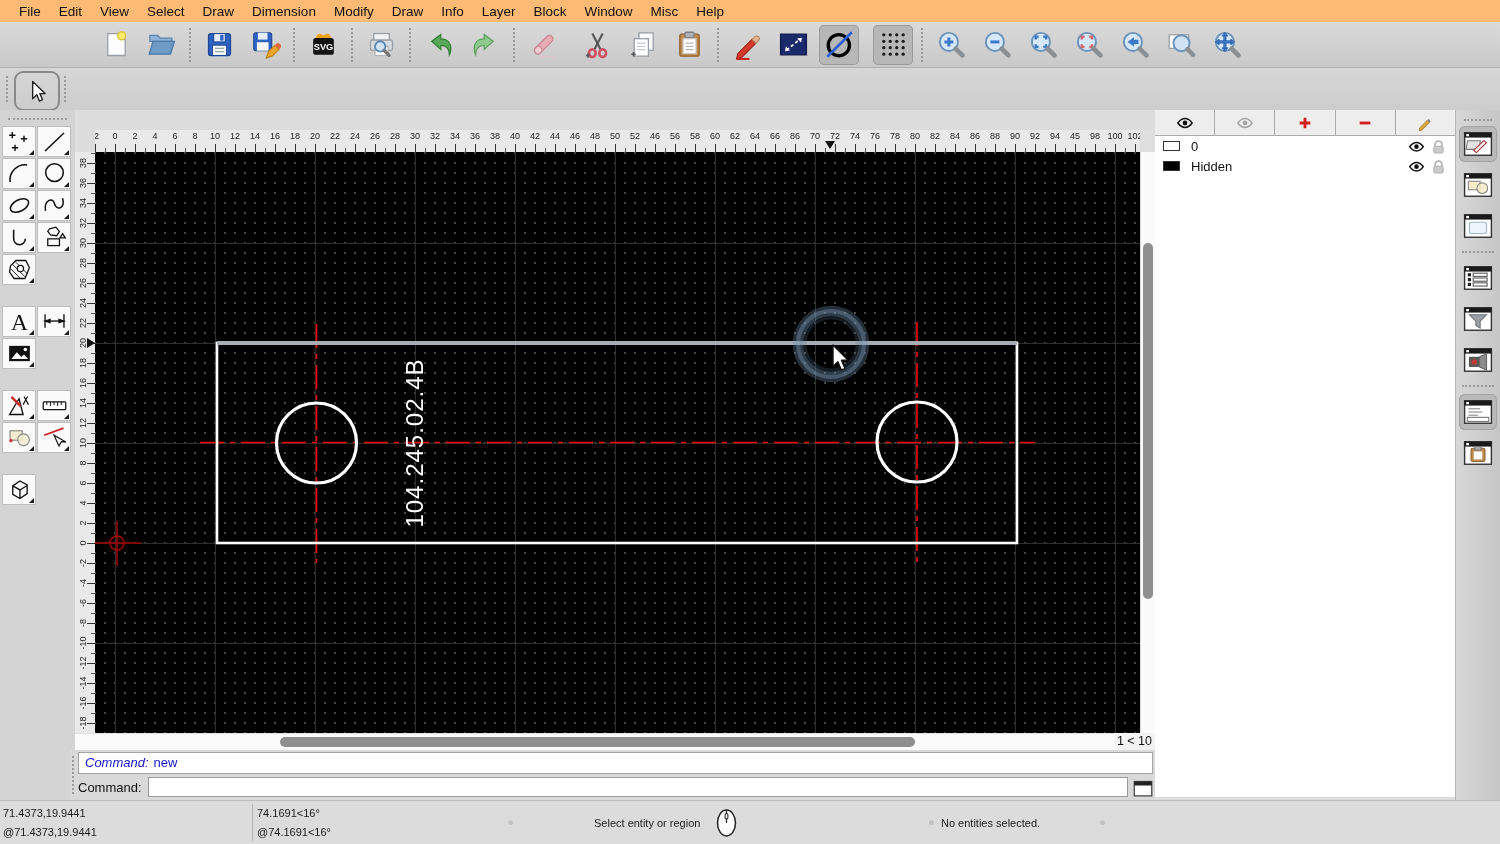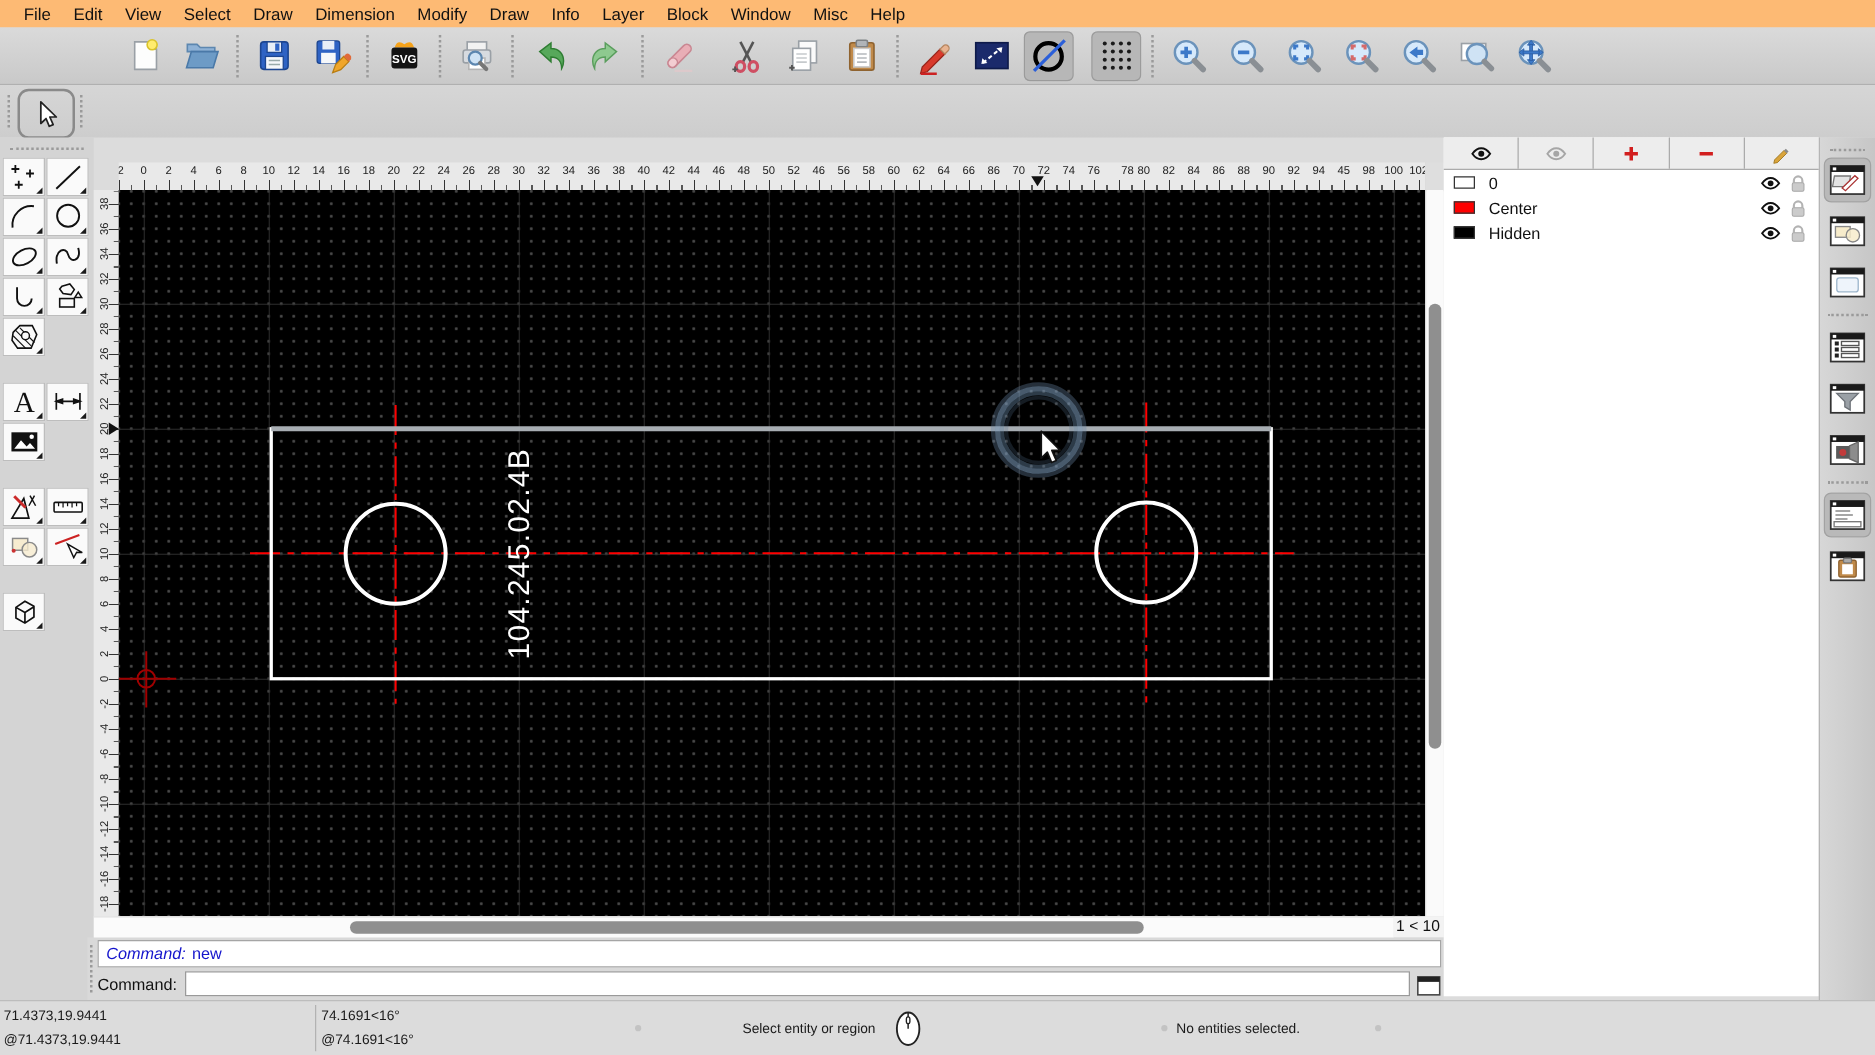--- a/index.html
+++ b/index.html
@@ -550,21 +550,21 @@
       <div class="hlabel" style="left: 600px;">58</div>
       <div class="hlabel" style="left: 620px;">60</div>
       <div class="hlabel" style="left: 640px;">62</div>
       <div class="hlabel" style="left: 660px;">64</div>
       <div class="hlabel" style="left: 680px;">66</div>
       <div class="hlabel" style="left: 700px;">86</div>
       <div class="hlabel" style="left: 720px;">70</div>
       <div class="hlabel" style="left: 740px;">72</div>
       <div class="hlabel" style="left: 760px;">74</div>
       <div class="hlabel" style="left: 780px;">76</div>
-      <div class="hlabel" style="left: 800px; text-align: right;">78</div>
+      <div class="hlabel" style="left: 800px;">78</div>
       <div class="hlabel" style="left: 820px;">80</div>
       <div class="hlabel" style="left: 840px;">82</div>
       <div class="hlabel" style="left: 860px;">84</div>
       <div class="hlabel" style="left: 880px; text-align: center;">86</div>
       <div class="hlabel" style="left: 900px;">88</div>
       <div class="hlabel" style="left: 920px;">90</div>
       <div class="hlabel" style="left: 940px;">92</div>
       <div class="hlabel" style="left: 960px;">94</div>
       <div class="hlabel" style="left: 980px;">45</div>
       <div class="hlabel" style="left: 1000px;">98</div>
@@ -708,36 +708,20 @@
           </svg>
         </div>
         <div class="lp-ic">
           <svg viewBox="0 0 20 18">
             <path d="M6 8.5 V6.5 a4 4 0 0 1 8 0 v2" fill="none" stroke="#b3b3b3" stroke-width="2"></path>
             <rect x="4.5" y="8.5" width="11" height="8" rx="1.5" fill="#cbcbcb" stroke="#a8a8a8"></rect>
           </svg>
         </div>
       </div>
       <div class="lp-row">
-        <div class="swatch" style="background: rgb(255, 0, 0);"></div>
-        <div class="lp-name">Center</div>
-        <div class="lp-ic">
-          <svg viewBox="0 0 20 18">
-            <path d="M2 9s3.5-5 8-5 8 5 8 5-3.5 5-8 5-8-5-8-5z" fill="none" stroke="#111" stroke-width="1.8"></path>
-            <circle cx="10" cy="9" r="2.7" fill="#111"></circle>
-          </svg>
-        </div>
-        <div class="lp-ic">
-          <svg viewBox="0 0 20 18">
-            <path d="M6 8.5 V6.5 a4 4 0 0 1 8 0 v2" fill="none" stroke="#b3b3b3" stroke-width="2"></path>
-            <rect x="4.5" y="8.5" width="11" height="8" rx="1.5" fill="#cbcbcb" stroke="#a8a8a8"></rect>
-          </svg>
-        </div>
-      </div>
-      <div class="lp-row">
         <div class="swatch" style="background: rgb(0, 0, 0);"></div>
         <div class="lp-name">Hidden</div>
         <div class="lp-ic">
           <svg viewBox="0 0 20 18">
             <path d="M2 9s3.5-5 8-5 8 5 8 5-3.5 5-8 5-8-5-8-5z" fill="none" stroke="#111" stroke-width="1.8"></path>
             <circle cx="10" cy="9" r="2.7" fill="#111"></circle>
           </svg>
         </div>
         <div class="lp-ic">
           <svg viewBox="0 0 20 18">

